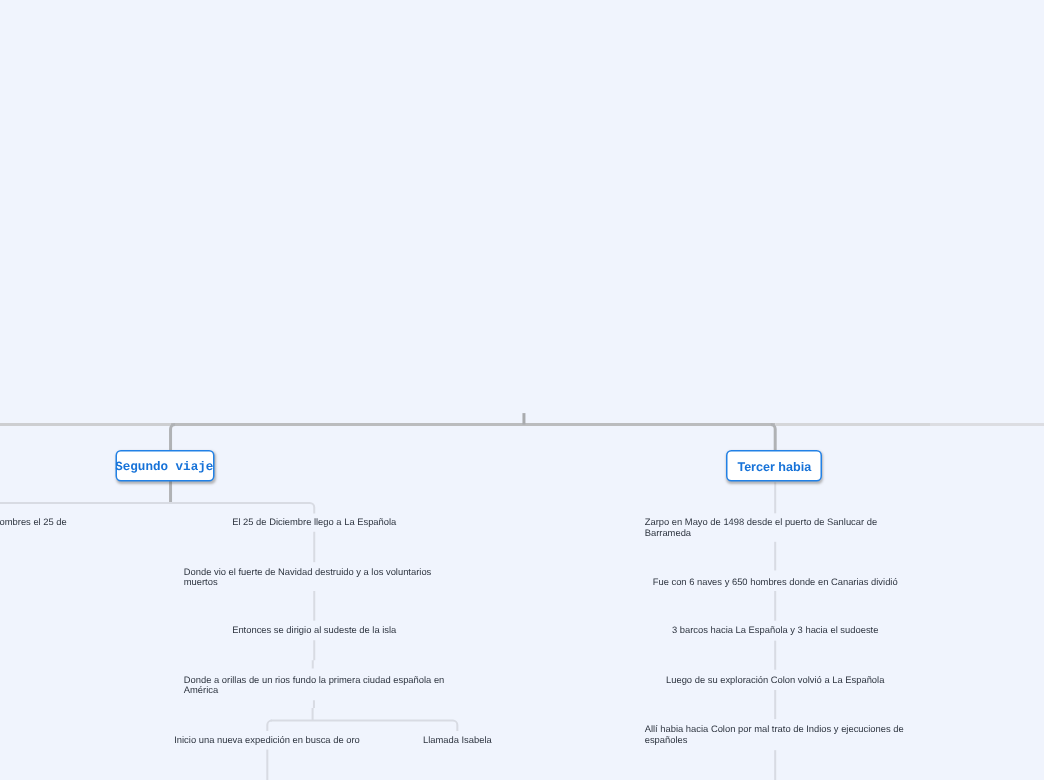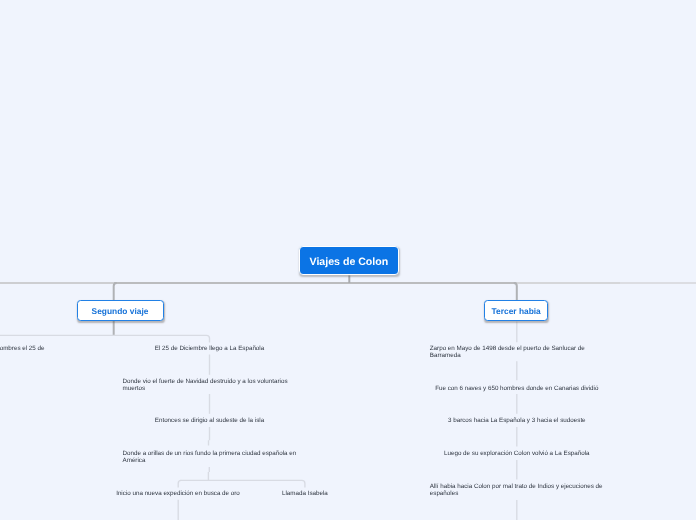--- a/index.html
+++ b/index.html
@@ -54,25 +54,22 @@
       <path d="M178.2,499.7 V520"></path>
 
       <path d="M516.8,361.2 V380.3"></path>
       <path d="M516.8,394.0 V413.8"></path>
       <path d="M516.8,427.1 V446.5"></path>
       <path d="M516.8,460.0 V479.4"></path>
       <path d="M516.8,500.1 V520"></path>
     </g>
   </svg>
 
-  <div class="node root-node" style="left:298.7px;top:246.1px;width:100.4px;height:29.35px;">
-    <span>Viajes de Colon</span>
-  </div>
 
-  <div class="node branch-node" style="left:76.5px;top:299.7px;width:87px;height:21.2px;">
+  <div class="node branch-node" style="left:76.5px;top:299.7px;width:66px;height:21.2px;font-family:Liberation Mono, monospace;">
     <span>Segundo viaje</span>
   </div>
 
   <div class="node branch-node" style="left:484.3px;top:299.7px;width:63.8px;height:21.2px;">
     <span>Tercer habia</span>
   </div>
 
   <div class="leaf" style="left:-60.3px;top:343.90px;width:104.8px;text-align:right;">
     <span>hombres el 25 de</span>
   </div>

